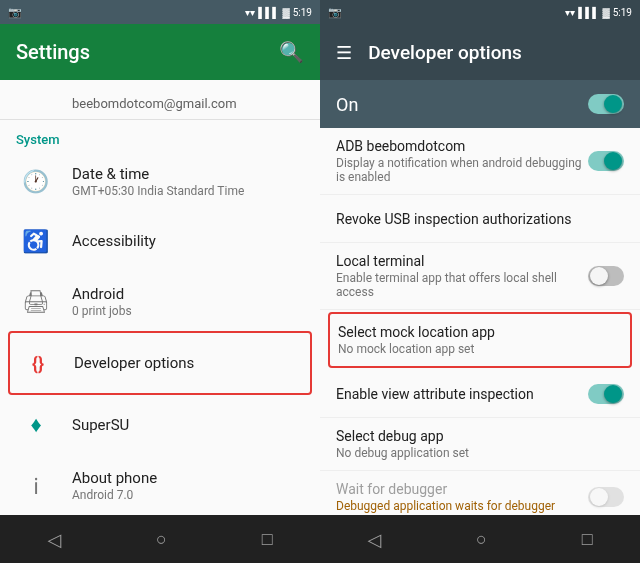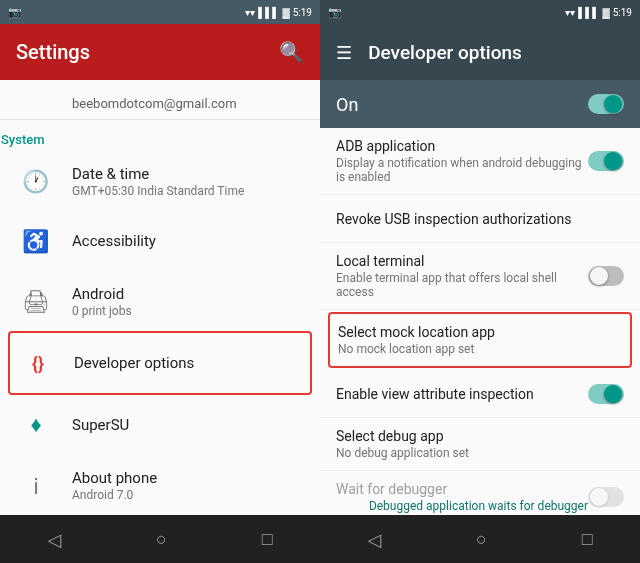--- a/index.html
+++ b/index.html
@@ -33,21 +33,21 @@
     }
 
     .status-icons-left {
       display: flex;
       align-items: center;
       gap: 3px;
       font-size: 10px;
     }
 
     .app-bar-left {
-      background: #b91c1c;
+      background: #15803d;
       height: 56px;
       display: flex;
       align-items: center;
       padding: 0 16px;
       justify-content: space-between;
     }
 
     .app-bar-left .title {
       color: white;
       font-size: 20px;
@@ -60,21 +60,21 @@
     }
 
     .account-row {
       padding: 16px 16px 8px 72px;
       font-size: 13px;
       color: #616161;
       border-bottom: 1px solid #e0e0e0;
     }
 
     .section-header {
-      padding: 12px 16px 4px 1px;
+      padding: 12px 16px 4px 16px;
       font-size: 13px;
       color: #009688;
       font-weight: 500;
     }
 
     .settings-list {
       flex: 1;
       overflow: hidden;
     }
 
@@ -269,22 +269,21 @@
       font-size: 12px;
       color: #757575;
       margin-top: 2px;
     }
 
     .dev-item.dimmed .dev-item-title {
       color: #9e9e9e;
     }
 
     .dev-item.dimmed .dev-item-subtitle {
-      color: #0f766e;
-      text-align: right;
+      color: #a16207;
     }
 
     .mock-location-item {
       border: 2px solid #e53935;
       border-radius: 4px;
       margin: 2px 8px;
       padding: 10px 8px;
     }
 
     .nav-bar-right {
@@ -402,21 +401,21 @@
 
   <div class="dev-options-toggle-row">
     <span class="dev-options-toggle-label">On</span>
     <div class="toggle-on"></div>
   </div>
 
   <div class="dev-list">
 
     <div class="dev-item">
       <div class="dev-item-text">
-        <div class="dev-item-title">ADB application</div>
+        <div class="dev-item-title">ADB beebomdotcom</div>
         <div class="dev-item-subtitle">Display a notification when android debugging is enabled</div>
       </div>
       <div class="toggle-on"></div>
     </div>
 
     <div class="dev-item">
       <div class="dev-item-text">
         <div class="dev-item-title">Revoke USB inspection authorizations</div>
       </div>
     </div>

